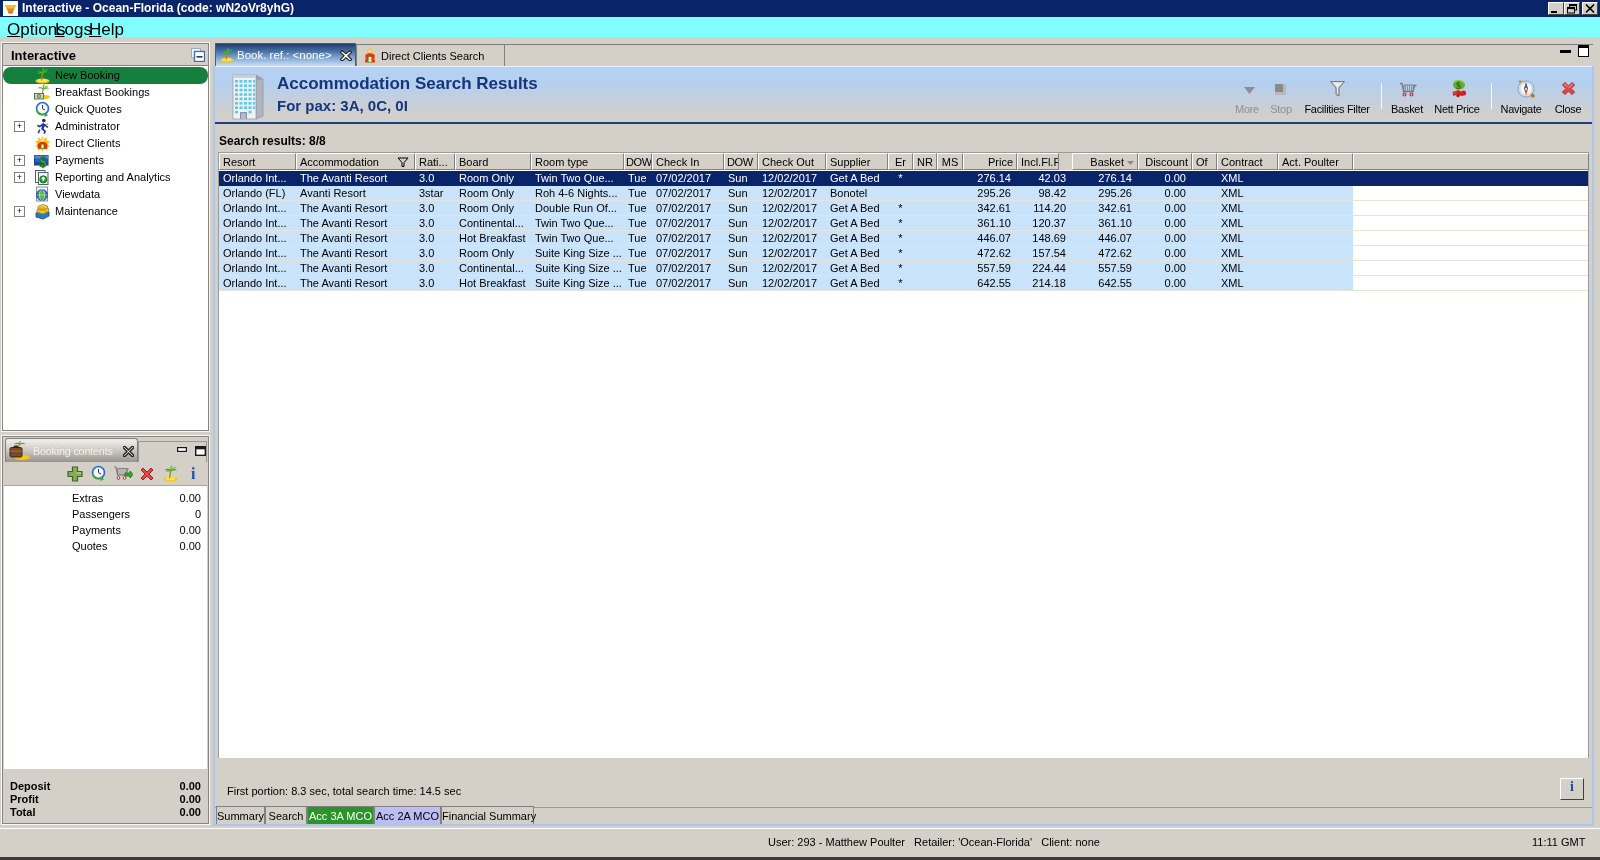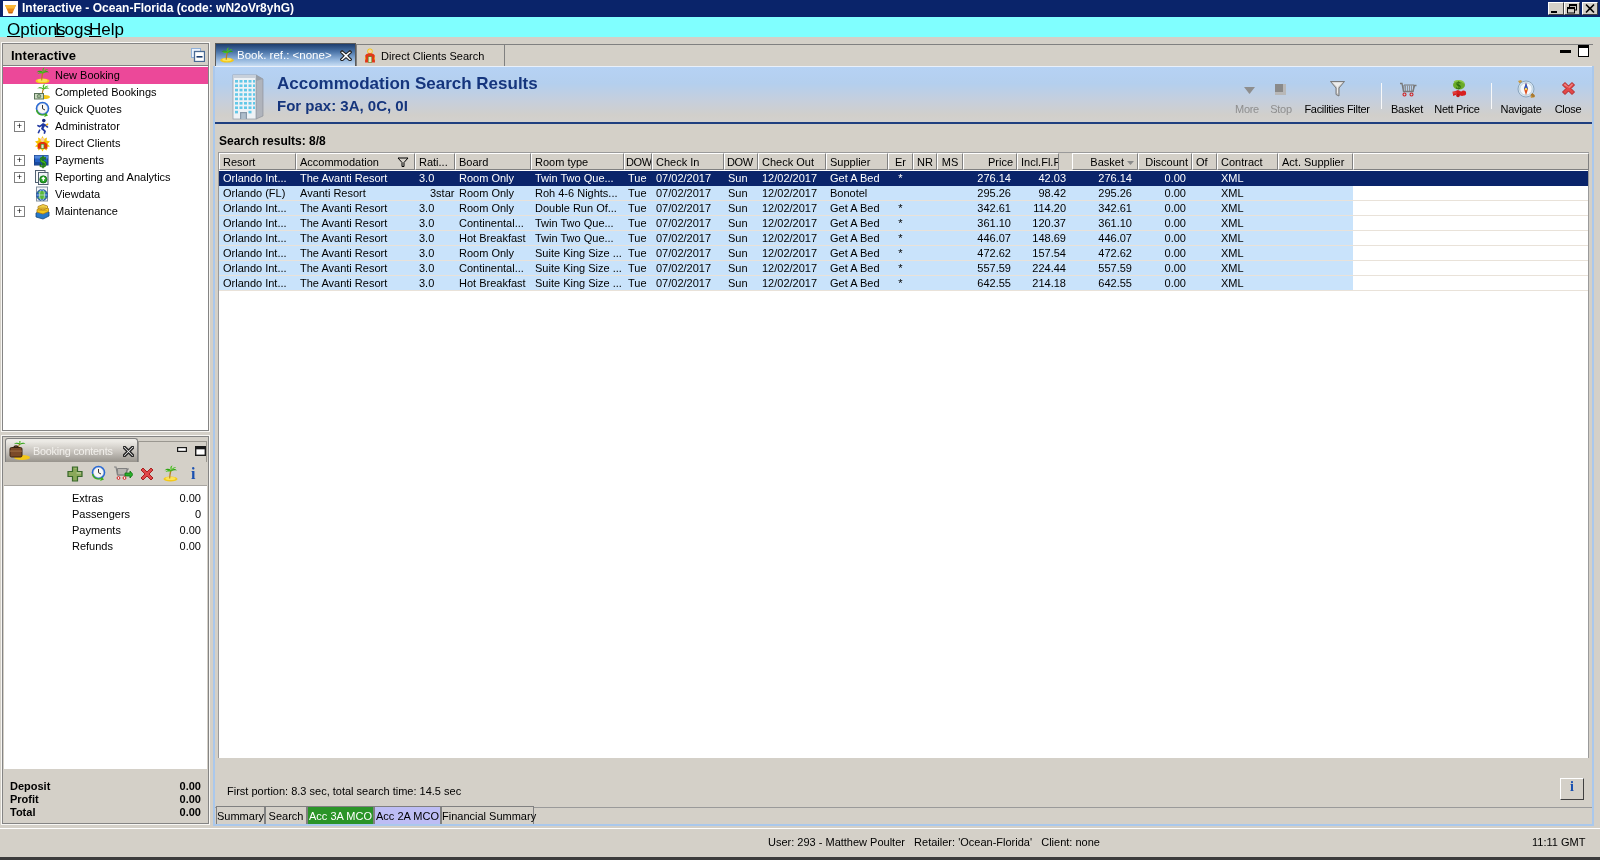--- a/index.html
+++ b/index.html
@@ -119,21 +119,21 @@
 <div class="abs panel3d" id="pInteractive">
   <div class="abs" id="pIhead">
     <div class="abs" id="pItitle">Interactive</div>
     <div class="abs" id="pIbtn"><svg width="14" height="14" viewBox="0 0 14 14">
           <rect x="0.5" y="0.5" width="9" height="9" fill="#eaf2fc" stroke="#90b0d8" stroke-width="1"></rect>
           <rect x="3.5" y="3.5" width="10" height="10" fill="#fff" stroke="#4a6a94" stroke-width="1.3"></rect>
           <rect x="5.5" y="8" width="6" height="1.6" fill="#1a3c6e"></rect>
         </svg></div>
   </div>
   <div class="abs" id="pItree">
-    <div class="trow" style="top:1px; background:#ec4899;">
+    <div class="trow" style="top:1px; background:#15803d;border-radius:8px;">
         <span class="ticon"><svg width="17" height="17" viewBox="0 0 17 17">
 <ellipse cx="8.5" cy="14" rx="7" ry="2.6" fill="#f4c818"></ellipse>
 <ellipse cx="8.5" cy="13.4" rx="5" ry="1.7" fill="#fbe35a"></ellipse>
 <path d="M8.2 13.5 C8.6 10 8.9 7.5 9.8 5.2 L8.6 4.8 C7.4 7.5 7.2 10.5 7.2 13.5 Z" fill="#b5801f"></path>
 <path d="M9.2 5.2 C6.8 3.2 4.2 3.4 2.6 5.4 C4.8 4.6 7 4.8 9.2 6 Z" fill="#2fa414"></path>
 <path d="M9.2 5.4 C11.6 3.4 13.8 3.6 15 5.6 C13 4.9 11.2 5.1 9.2 6.2 Z" fill="#2fa414"></path>
 <path d="M9 5.2 C7.6 2.6 8.4 1 10.6 0.6 C9.6 2 9.4 3.4 9.8 5.2 Z" fill="#45c01c"></path>
 <path d="M9.4 5.2 C10.4 2.8 12.2 1.8 14.2 2.6 C12.4 3 11 4 10.2 5.8 Z" fill="#45c01c"></path>
 <path d="M9 5.4 C6.8 4.6 4.8 5.2 3.6 7 C5.6 6.2 7.4 6.4 9.2 6.6 Z" fill="#45c01c"></path>
 </svg></span>
@@ -143,21 +143,21 @@
         <span class="ticon"><svg width="17" height="17" viewBox="0 0 17 17">
 <path d="M8.6 11.5 C9 8.5 9.3 6.5 10.2 4.6 L9 4.2 C8 6.5 7.8 9 7.8 11.5 Z" fill="#b5801f"></path>
 <path d="M9.6 4.6 C7.2 2.6 4.6 2.8 3 4.8 C5.2 4 7.4 4.2 9.6 5.4 Z" fill="#2fa414"></path>
 <path d="M9.6 4.8 C12 2.8 14.2 3 15.4 5 C13.4 4.3 11.6 4.5 9.6 5.6 Z" fill="#2fa414"></path>
 <path d="M9.4 4.6 C8 2 8.8 0.4 11 0 C10 1.4 9.8 2.8 10.2 4.6 Z" fill="#45c01c"></path>
 <path d="M9.8 4.6 C10.8 2.2 12.6 1.2 14.6 2 C12.8 2.4 11.4 3.4 10.6 5.2 Z" fill="#45c01c"></path>
 <ellipse cx="10.5" cy="13" rx="5.5" ry="2" fill="#f4c818"></ellipse>
 <rect x="0.5" y="9.5" width="9" height="5.5" fill="#cddbc2" stroke="#5a745a" stroke-width="1"></rect>
 <circle cx="5" cy="12.2" r="1.8" fill="#9cb890" stroke="#5a745a" stroke-width="0.8"></circle>
 </svg></span>
-        <span class="lbl">Completed Bookings</span>
+        <span class="lbl">Breakfast Bookings</span>
       </div>
     <div class="trow" style="top:35px;">
         <span class="ticon"><svg width="17" height="17" viewBox="0 0 17 17">
 <circle cx="8.5" cy="7.5" r="6.8" fill="#2a6ad4"></circle>
 <circle cx="8.5" cy="7.5" r="5" fill="#f8f8f8" stroke="#c0c8d8" stroke-width="0.5"></circle>
 <path d="M8.5 4 L8.5 7.7 L11 9" stroke="#333" stroke-width="1" fill="none"></path>
 <path d="M2 9 C2.5 13.5 7 15.5 11 14.2 L10 16 L14 14.5 L11.5 11.5 L11.2 13 C7.5 14.2 3.8 12.5 3.4 9 Z" fill="#3fae1c"></path>
 </svg></span>
         <span class="lbl">Quick Quotes</span>
       </div>
@@ -294,21 +294,21 @@
       </div>
     <div class="bkrow" style="top:20px;text-align:center;">
         <span class="l">Passengers</span>
         <span class="v">0</span>
       </div>
     <div class="bkrow" style="top:36px;">
         <span class="l">Payments</span>
         <span class="v">0.00</span>
       </div>
     <div class="bkrow" style="top:52px;">
-        <span class="l">Refunds</span>
+        <span class="l">Quotes</span>
         <span class="v">0.00</span>
       </div>
   </div>
   <div class="abs" id="bkFoot">
     <div class="bkfrow" style="top:11px;">
         <span class="l">Deposit</span>
         <span class="v">0.00</span>
       </div>
     <div class="bkfrow" style="top:24px;">
         <span class="l">Profit</span>
@@ -488,21 +488,21 @@
 <div class="hc" style="left:694px;width:24px;text-align:center;">NR</div>
 <div class="hc" style="left:718px;width:26px;text-align:center;">MS</div>
 <div class="hc r" style="left:744px;width:54px;">Price</div>
 <div class="hc r" style="left:798px;width:42px;">Incl.Fl.PP</div>
 <div class="hc r bkt" style="left:853px;width:66px;padding-right:13px;">Basket<svg width="9" height="9" style="position:absolute;right:2px;top:5px;" viewBox="0 0 9 9">
             <path d="M1 2 h7 l-3.5 4 z" fill="#8a8a8a"></path>
           </svg></div>
 <div class="hc r" style="left:919px;width:54px;">Discount</div>
 <div class="hc" style="left:973px;width:25px;">Of</div>
 <div class="hc" style="left:998px;width:61px;">Contract</div>
-<div class="hc" style="left:1059px;width:75px;">Act. Supplier</div>
+<div class="hc" style="left:1059px;width:75px;">Act. Poulter</div>
 <div class="hc" style="left:1134px;width:236px;"></div>
 </div>
 <div class="drow sel" style="top:18px;">
 <div class="bg"></div>
 <span class="dc" style="left:4px;width:73px;">Orlando Int...</span>
 <span class="dc" style="left:81px;width:115px;">The Avanti Resort</span>
 <span class="dc" style="left:200px;width:36px;">3.0</span>
 <span class="dc" style="left:240px;width:72px;">Room Only</span>
 <span class="dc" style="left:316px;width:89px;">Twin Two Que...</span>
 <span class="dc" style="left:409px;width:24px;">Tue</span>
@@ -515,21 +515,21 @@
 <span class="dc r" style="left:798px;width:49px;">42.03</span>
 <span class="dc r" style="left:853px;width:60px;">276.14</span>
 <span class="dc r" style="left:919px;width:48px;">0.00</span>
 <span class="dc" style="left:1002px;width:57px;">XML</span>
 </div>
 <div class="drow" style="top:33px;">
 <div class="bg"></div>
         <div class="wr"></div>
 <span class="dc" style="left:4px;width:73px;">Orlando (FL)</span>
 <span class="dc" style="left:81px;width:115px;">Avanti Resort</span>
-<span class="dc" style="left:211px;width:36px;">3star</span>
+<span class="dc" style="left:200px;width:36px;">3star</span>
 <span class="dc" style="left:240px;width:72px;">Room Only</span>
 <span class="dc" style="left:316px;width:89px;">Roh 4-6 Nights...</span>
 <span class="dc" style="left:409px;width:24px;">Tue</span>
 <span class="dc" style="left:437px;width:68px;">07/02/2017</span>
 <span class="dc" style="left:509px;width:30px;">Sun</span>
 <span class="dc" style="left:543px;width:64px;">12/02/2017</span>
 <span class="dc" style="left:611px;width:58px;">Bonotel</span>
 <span class="dc r" style="left:744px;width:48px;">295.26</span>
 <span class="dc r" style="left:798px;width:49px;">98.42</span>
 <span class="dc r" style="left:853px;width:60px;">295.26</span>

